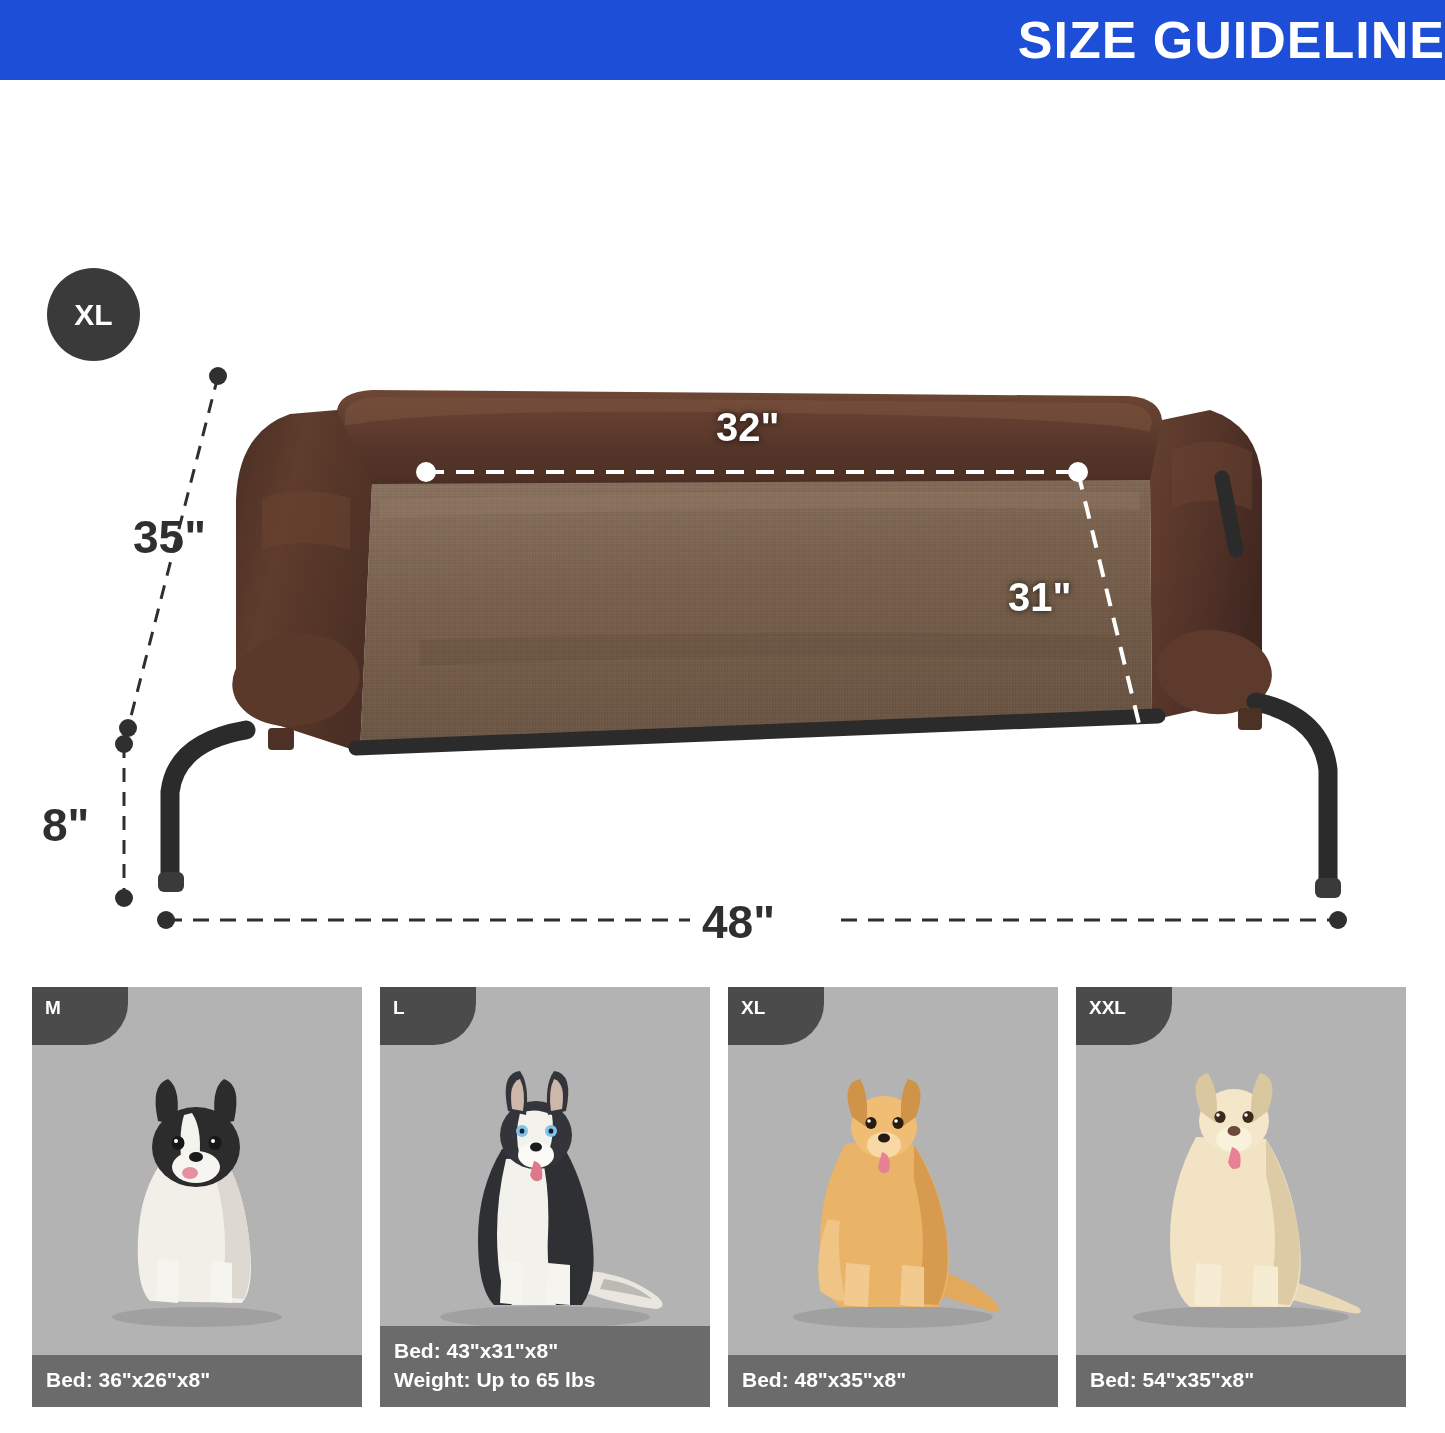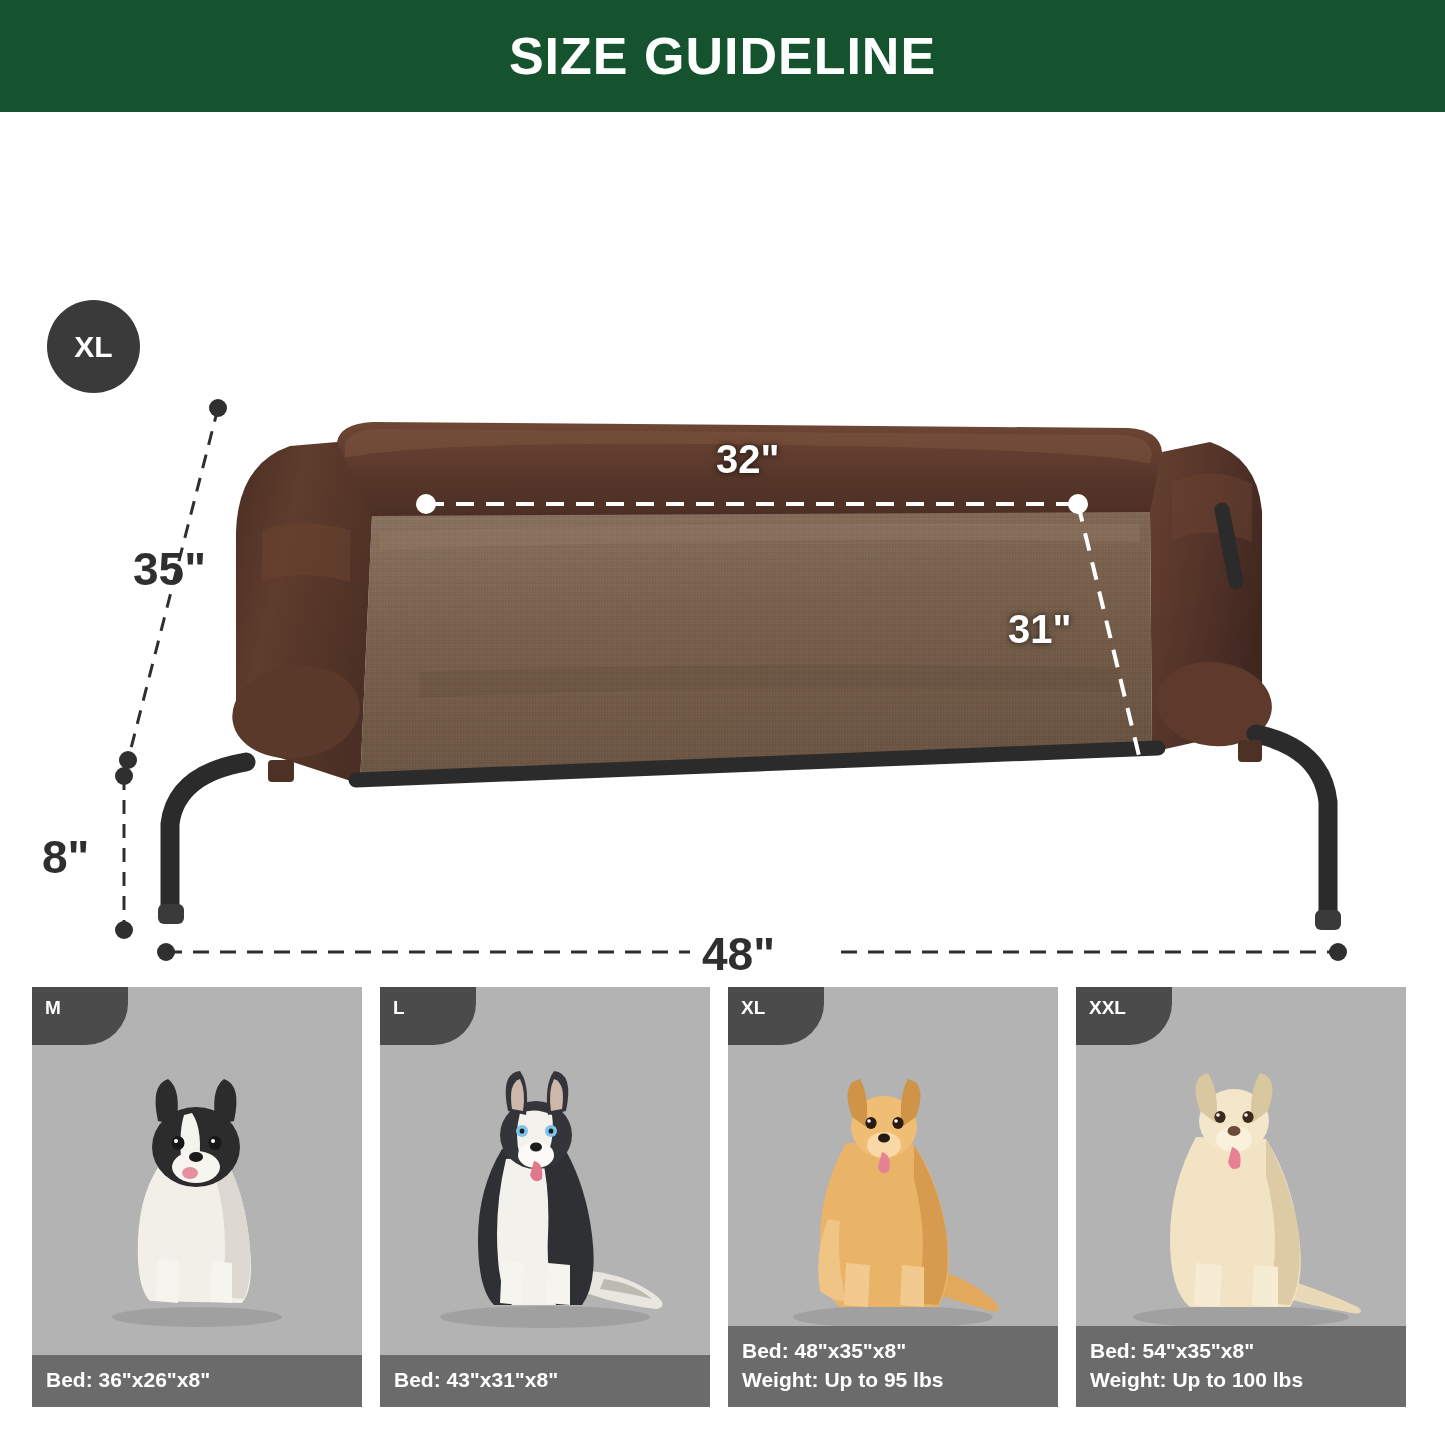--- a/index.html
+++ b/index.html
@@ -9,25 +9,25 @@
     height: 1433px;
     background: #ffffff;
     font-family: "Liberation Sans", sans-serif;
     overflow: hidden;
     position: relative;
   }
 
   
   .header {
     width: 100%;
-    height: 112px;
-    background: #14532d;
+    height: 80px;
+    background: #1d4ed8;
     display: flex;
     align-items: center;
-    justify-content: center;
+    justify-content: flex-end;
   }
   .header-title {
     color: #ffffff;
     font-size: 52px;
     font-weight: bold;
     letter-spacing: 1px;
     font-family: "Liberation Sans", sans-serif;
   }
 
   
@@ -313,20 +313,21 @@
 
       <path d="M154 122 Q164 124 162 140 Q154 146 150 136 Z" fill="#e0788c"></path>
 
       <ellipse cx="142" cy="92" rx="6" ry="6" fill="#7fc3e8"></ellipse>
       <ellipse cx="171" cy="92" rx="6" ry="6" fill="#7fc3e8"></ellipse>
       <ellipse cx="142" cy="92" rx="2.4" ry="2.6" fill="#15202a"></ellipse>
       <ellipse cx="171" cy="92" rx="2.4" ry="2.6" fill="#15202a"></ellipse>
     </svg>
     <div class="card-caption">
       <div>Bed: 43"x31"x8"</div>
+      <div>Weight: Up to 65 lbs</div>
     </div>
   </div>
 
   <div class="card">
     <div class="card-badge">
       <span>XL</span>
     </div>
     <svg class="dog" viewBox="0 0 330 290">
       <ellipse cx="165" cy="278" rx="100" ry="11" fill="rgba(0,0,0,0.10)"></ellipse>
 
@@ -349,21 +350,20 @@
 
       <path d="M154 113 Q164 116 161 132 Q153 138 150 128 Z" fill="#e48195"></path>
 
       <ellipse cx="143" cy="84" rx="5.6" ry="6" fill="#2a1a0f"></ellipse>
       <ellipse cx="170" cy="84" rx="5.6" ry="6" fill="#2a1a0f"></ellipse>
       <ellipse cx="141" cy="82" rx="1.8" ry="1.8" fill="#ffffff"></ellipse>
       <ellipse cx="168" cy="82" rx="1.8" ry="1.8" fill="#ffffff"></ellipse>
     </svg>
     <div class="card-caption">
       <div>Bed: 48"x35"x8"</div>
-      <div>Weight: Up to 95 lbs</div>
     </div>
   </div>
 
   <div class="card">
     <div class="card-badge">
       <span>XXL</span>
     </div>
     <svg class="dog" viewBox="0 0 330 290">
       <ellipse cx="165" cy="278" rx="108" ry="11" fill="rgba(0,0,0,0.10)"></ellipse>
 
@@ -385,19 +385,18 @@
 
       <path d="M156 108 Q167 111 164 128 Q155 134 152 123 Z" fill="#e88096"></path>
 
       <ellipse cx="144" cy="78" rx="5.6" ry="6" fill="#3b2a1c"></ellipse>
       <ellipse cx="172" cy="78" rx="5.6" ry="6" fill="#3b2a1c"></ellipse>
       <ellipse cx="142" cy="76" rx="1.8" ry="1.8" fill="#ffffff"></ellipse>
       <ellipse cx="170" cy="76" rx="1.8" ry="1.8" fill="#ffffff"></ellipse>
     </svg>
     <div class="card-caption">
       <div>Bed: 54"x35"x8"</div>
-      <div>Weight: Up to 100 lbs</div>
     </div>
   </div>
 
 </div>
 
 <div class="footer-strip"></div>
 
 </body></html>

